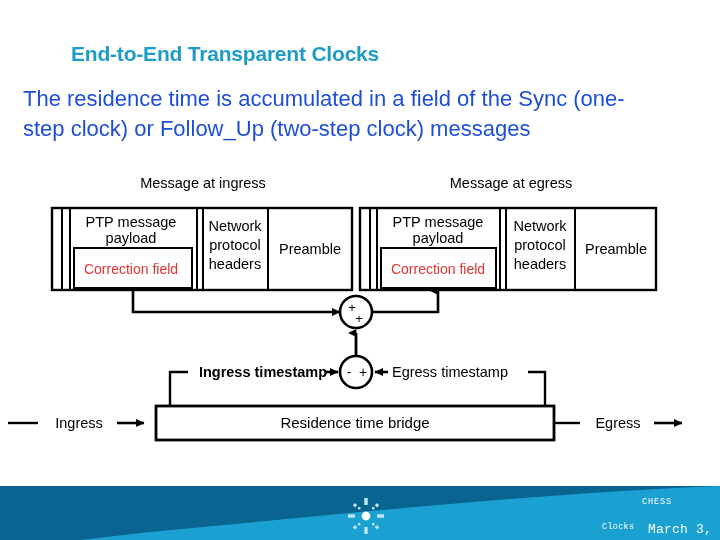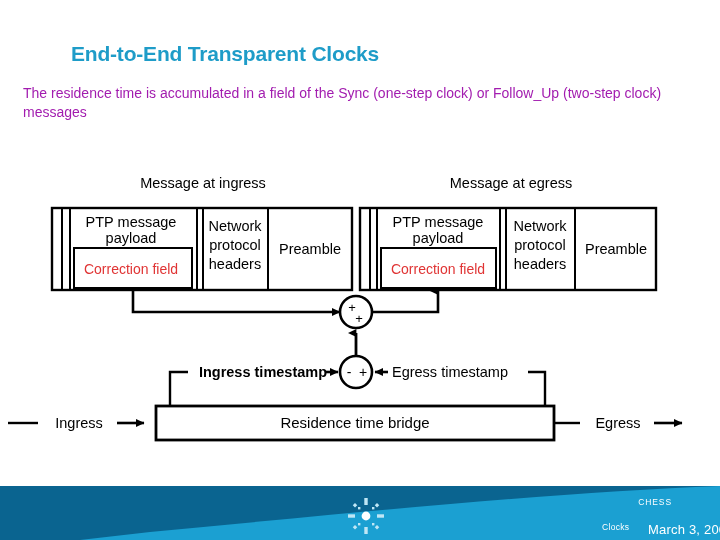--- a/index.html
+++ b/index.html
@@ -29,22 +29,22 @@
     white-space: nowrap;
     margin-left: 44px;
   }
 
   
   #slide-body {
     position: absolute;
     left: 23px;
     top: 84px;
     width: 640px;
-    font-size: 14px;
-    color: #a21caf;
+    font-size: 22px;
+    color: #1d4ed8;
     line-height: 1.35;
   }
 
   
   #diagram {
     position: absolute;
     left: 0;
     top: 160px;
     width: 570px;
     height: 300px;
@@ -63,21 +63,21 @@
     left: 0;
     top: 476px;
     width: 720px;
     height: 64px;
   }
   #footer svg { display: block; }
 
   .ft-text {
     position: absolute;
     color: #ffffff;
-    font-family: Liberation Sans, sans-serif;
+    font-family: Liberation Mono, monospace;
     white-space: nowrap;
   }
   #footer-chess {
     left: 672px;
     top: 497px;
     font-size: 8.5px;
     letter-spacing: 0.9px;
     transform: translateX(-100%);
   }
   #footer-slide {

